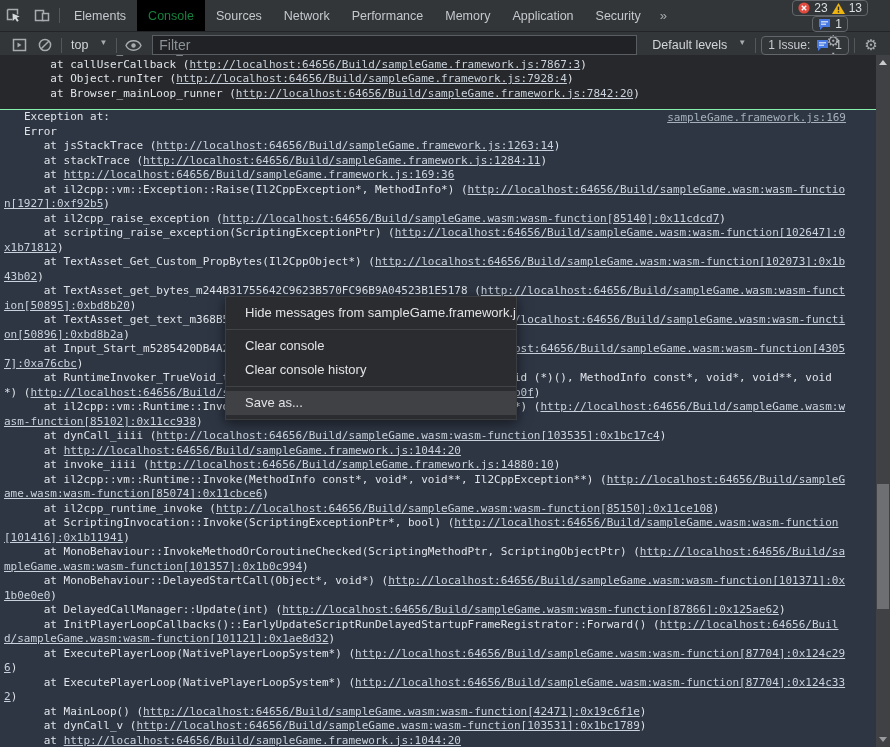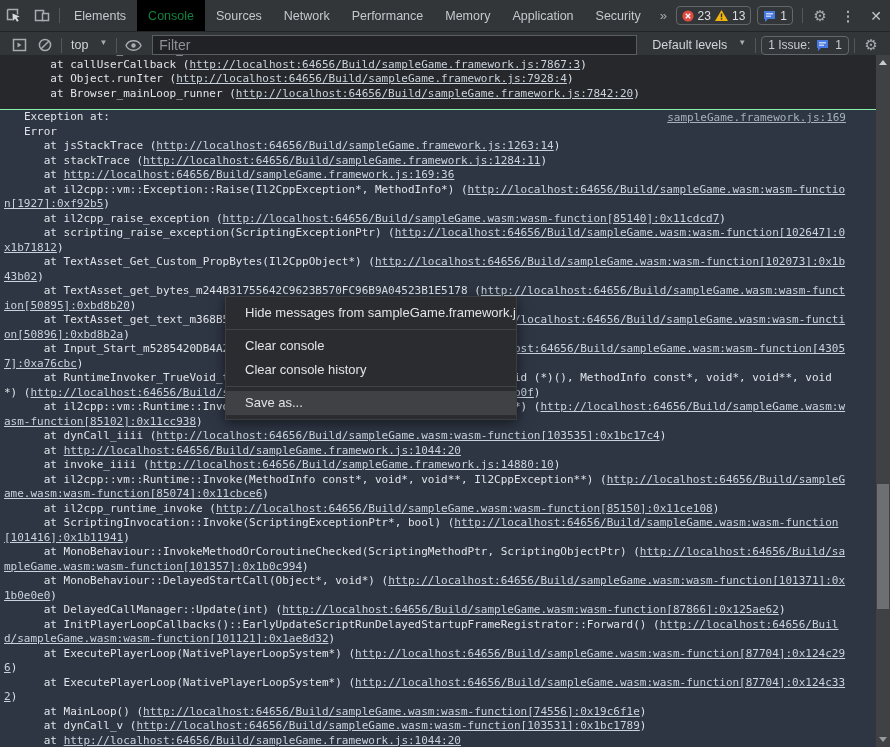--- a/index.html
+++ b/index.html
@@ -8,21 +8,21 @@
 
   
   .tabbar{height:32px;background:#333639;display:flex;align-items:stretch;
           font-size:12.5px;color:#c5c8cc;border-bottom:1px solid #232427;box-sizing:border-box;}
   .iconbtn{display:flex;align-items:center;justify-content:center;width:28px;height:100%;cursor:pointer;}
   .vdiv{width:1px;height:15px;background:#54565a;align-self:center;margin:0 3px;}
   .tabs{display:flex;align-items:stretch;}
   .tab{display:flex;align-items:center;padding:0 11px;cursor:pointer;white-space:nowrap;}
   .tab.active{background:#000;color:#15803d;}
   .more-tabs{display:flex;align-items:center;padding:0 8px;color:#a8abaf;font-size:13px;cursor:pointer;}
-  .right-cluster{margin-left:auto;display:flex;align-items:center;padding-right:0;}
+  .right-cluster{margin-left:auto;display:flex;align-items:center;padding-right:16px;flex-direction:column;}
   .badgebox{display:flex;align-items:center;gap:4px;border:1px solid #63666a;border-radius:4px;
             height:17px;padding:0 5px;margin-right:6px;font-size:12px;color:#dcdfe3;cursor:pointer;}
   .gear{font-size:15px;color:#a8abaf;}
   .kebab{font-size:14px;color:#a8abaf;font-weight:bold;letter-spacing:0;}
   .closex{font-size:14px;color:#c3c6c9;}
 
   
   .toolbar{height:27px;background:#333639;border-bottom:1px solid #494b4e;display:flex;
            align-items:center;padding:0 6px;box-sizing:border-box;font-size:12.5px;color:#d2d5d9;}
   .tool{display:flex;align-items:center;justify-content:center;width:26px;height:22px;cursor:pointer;}
@@ -193,21 +193,21 @@
       at invoke_iiii (<span class="link">http://localhost:64656/Build/sampleGame.framework.js:14880:10</span>)
       at il2cpp::vm::Runtime::Invoke(MethodInfo const*, void*, void**, Il2CppException**) (<span class="link">http://localhost:64656/Build/sampleGame.wasm:wasm-function[85074]:0x11cbce6</span>)
       at il2cpp_runtime_invoke (<span class="link">http://localhost:64656/Build/sampleGame.wasm:wasm-function[85150]:0x11ce108</span>)
       at ScriptingInvocation::Invoke(ScriptingExceptionPtr*, bool) (<span class="link">http://localhost:64656/Build/sampleGame.wasm:wasm-function[101416]:0x1b11941</span>)
       at MonoBehaviour::InvokeMethodOrCoroutineChecked(ScriptingMethodPtr, ScriptingObjectPtr) (<span class="link">http://localhost:64656/Build/sampleGame.wasm:wasm-function[101357]:0x1b0c994</span>)
       at MonoBehaviour::DelayedStartCall(Object*, void*) (<span class="link">http://localhost:64656/Build/sampleGame.wasm:wasm-function[101371]:0x1b0e0e0</span>)
       at DelayedCallManager::Update(int) (<span class="link">http://localhost:64656/Build/sampleGame.wasm:wasm-function[87866]:0x125ae62</span>)
       at InitPlayerLoopCallbacks()::EarlyUpdateScriptRunDelayedStartupFrameRegistrator::Forward() (<span class="link">http://localhost:64656/Build/sampleGame.wasm:wasm-function[101121]:0x1ae8d32</span>)
       at ExecutePlayerLoop(NativePlayerLoopSystem*) (<span class="link">http://localhost:64656/Build/sampleGame.wasm:wasm-function[87704]:0x124c296</span>)
       at ExecutePlayerLoop(NativePlayerLoopSystem*) (<span class="link">http://localhost:64656/Build/sampleGame.wasm:wasm-function[87704]:0x124c332</span>)
-      at MainLoop() (<span class="link">http://localhost:64656/Build/sampleGame.wasm:wasm-function[74556]:0x19c6f1e</span>)
+      at MainLoop() (<span class="link">http://localhost:64656/Build/sampleGame.wasm:wasm-function[42471]:0x19c6f1e</span>)
       at dynCall_v (<span class="link">http://localhost:64656/Build/sampleGame.wasm:wasm-function[103531]:0x1bc1789</span>)
       at <span class="link">http://localhost:64656/Build/sampleGame.framework.js:1044:20</span></span>
       <span class="srclink">sampleGame.framework.js:169</span>
     </div>
     <div class="partialrow">
       <span class="blackrect"></span>
     </div>
   </div>
 
 <div class="scrollbar">

